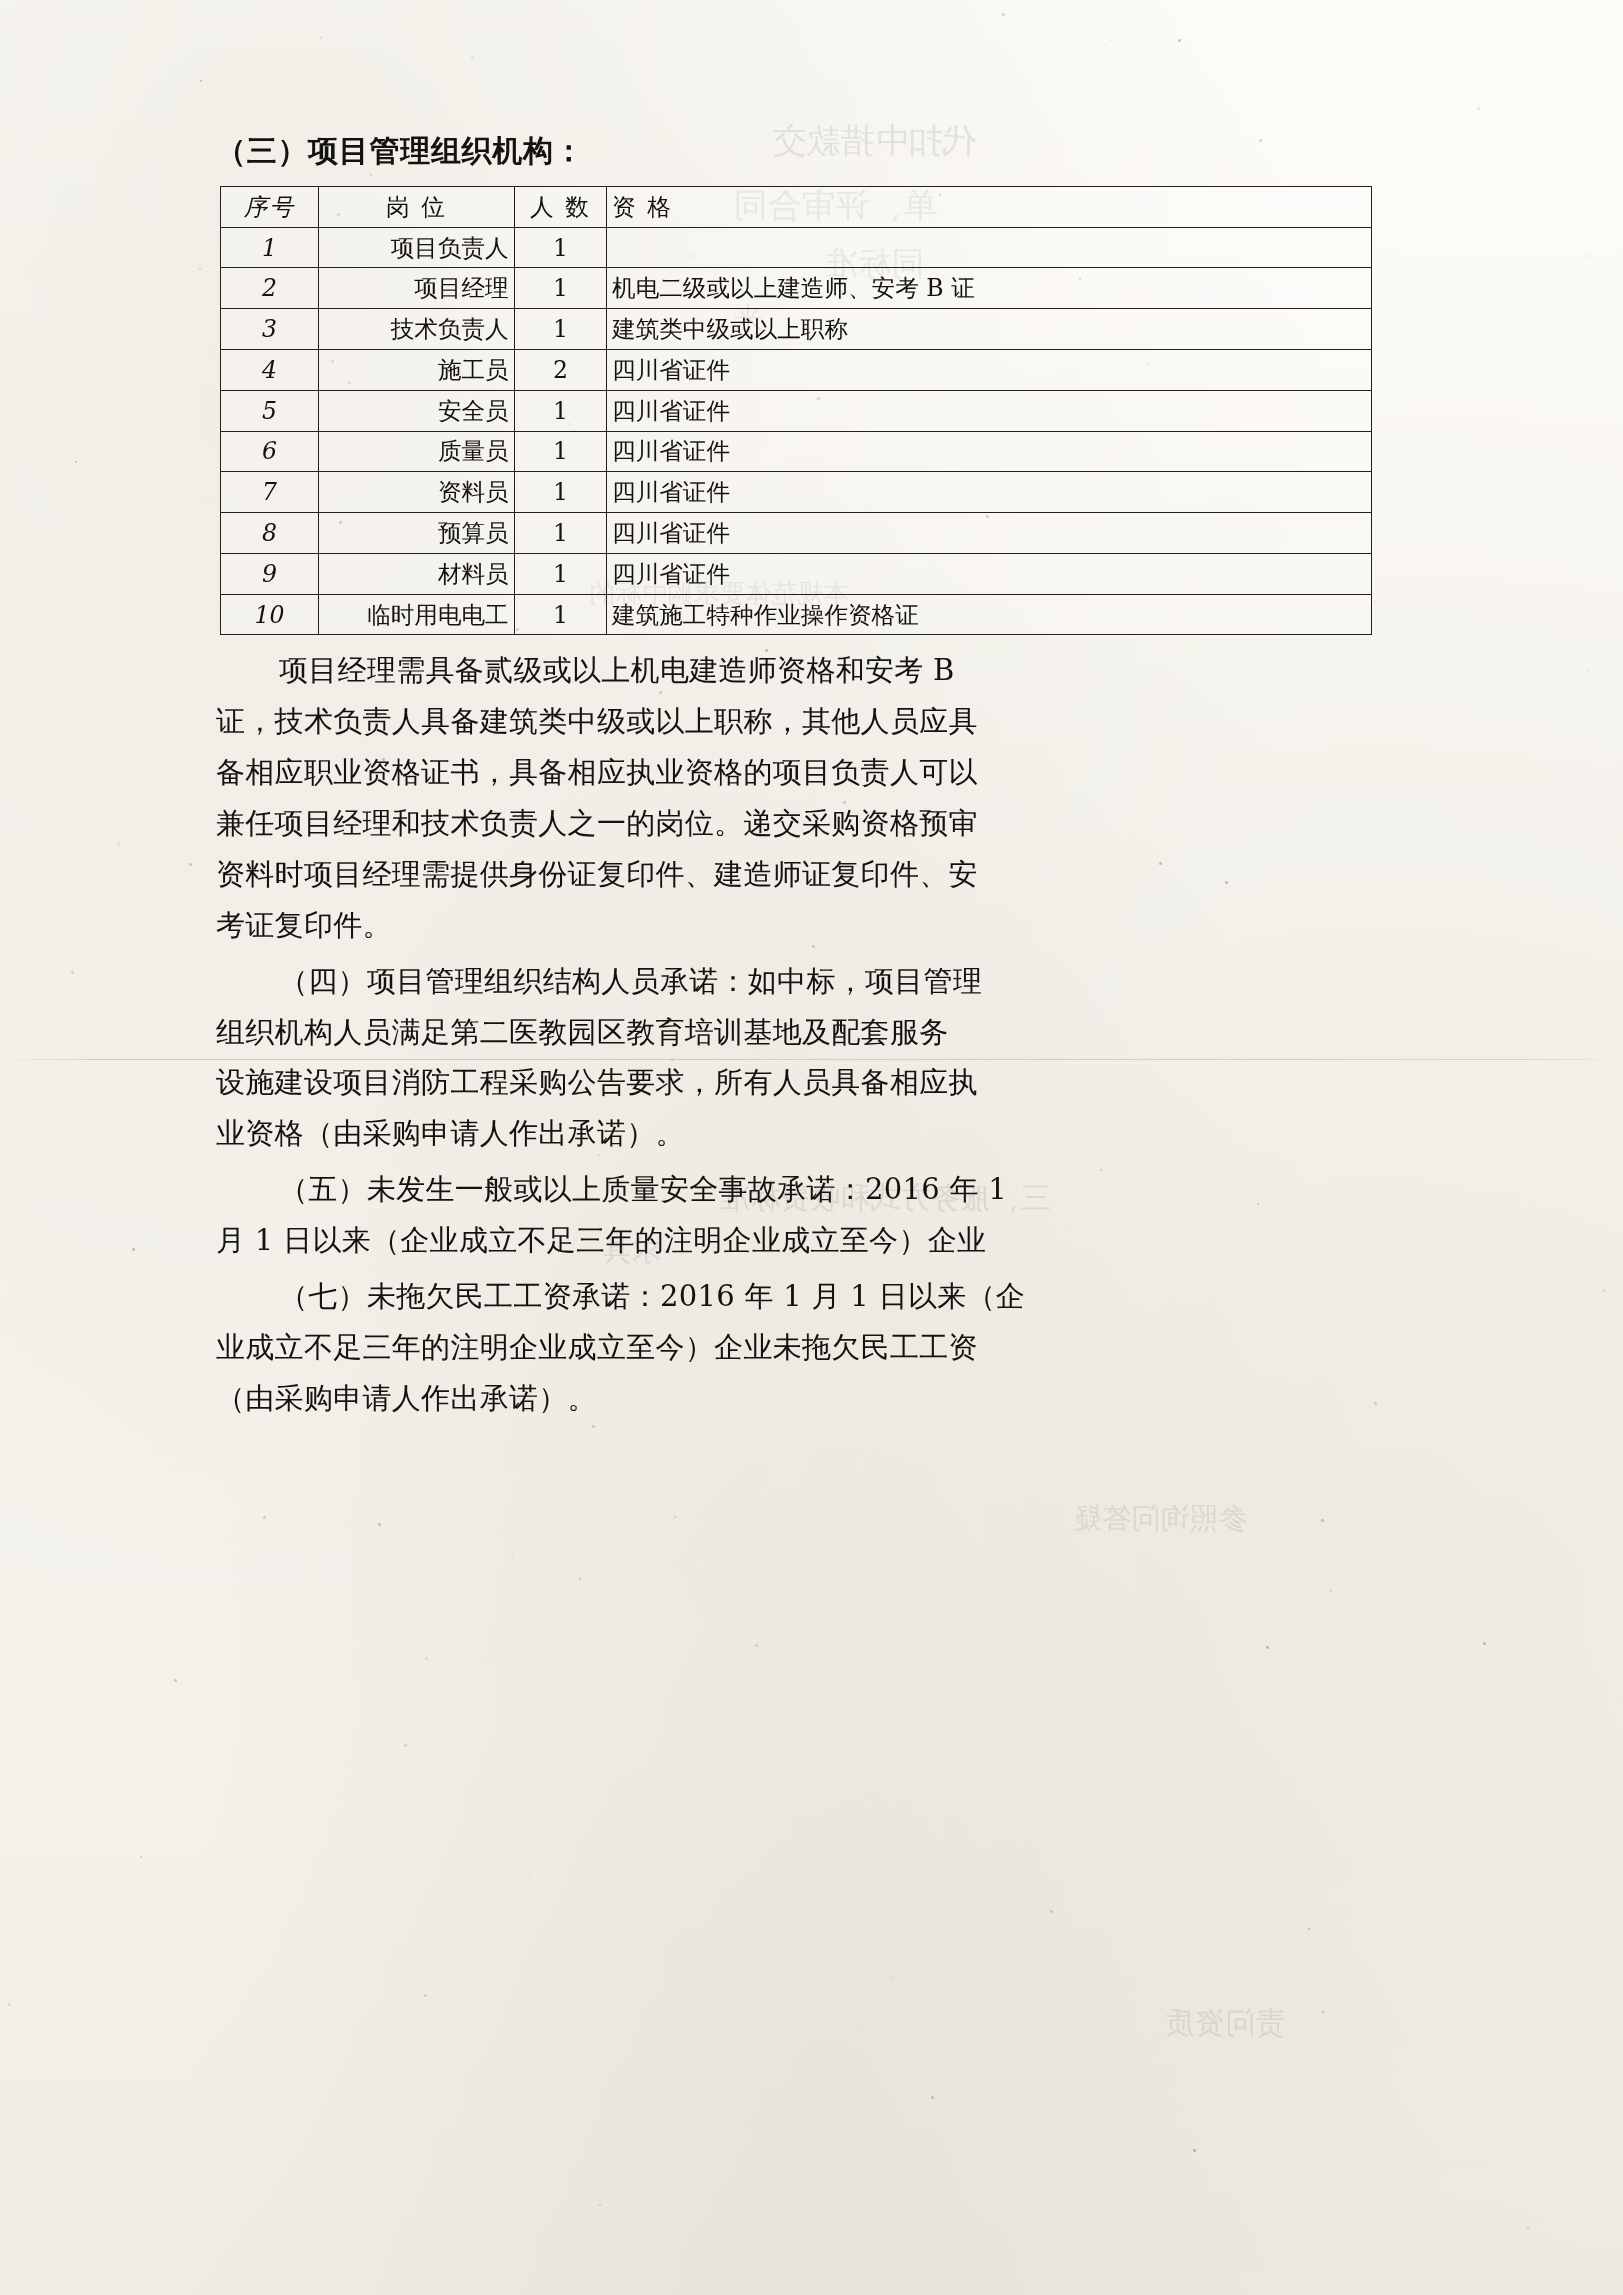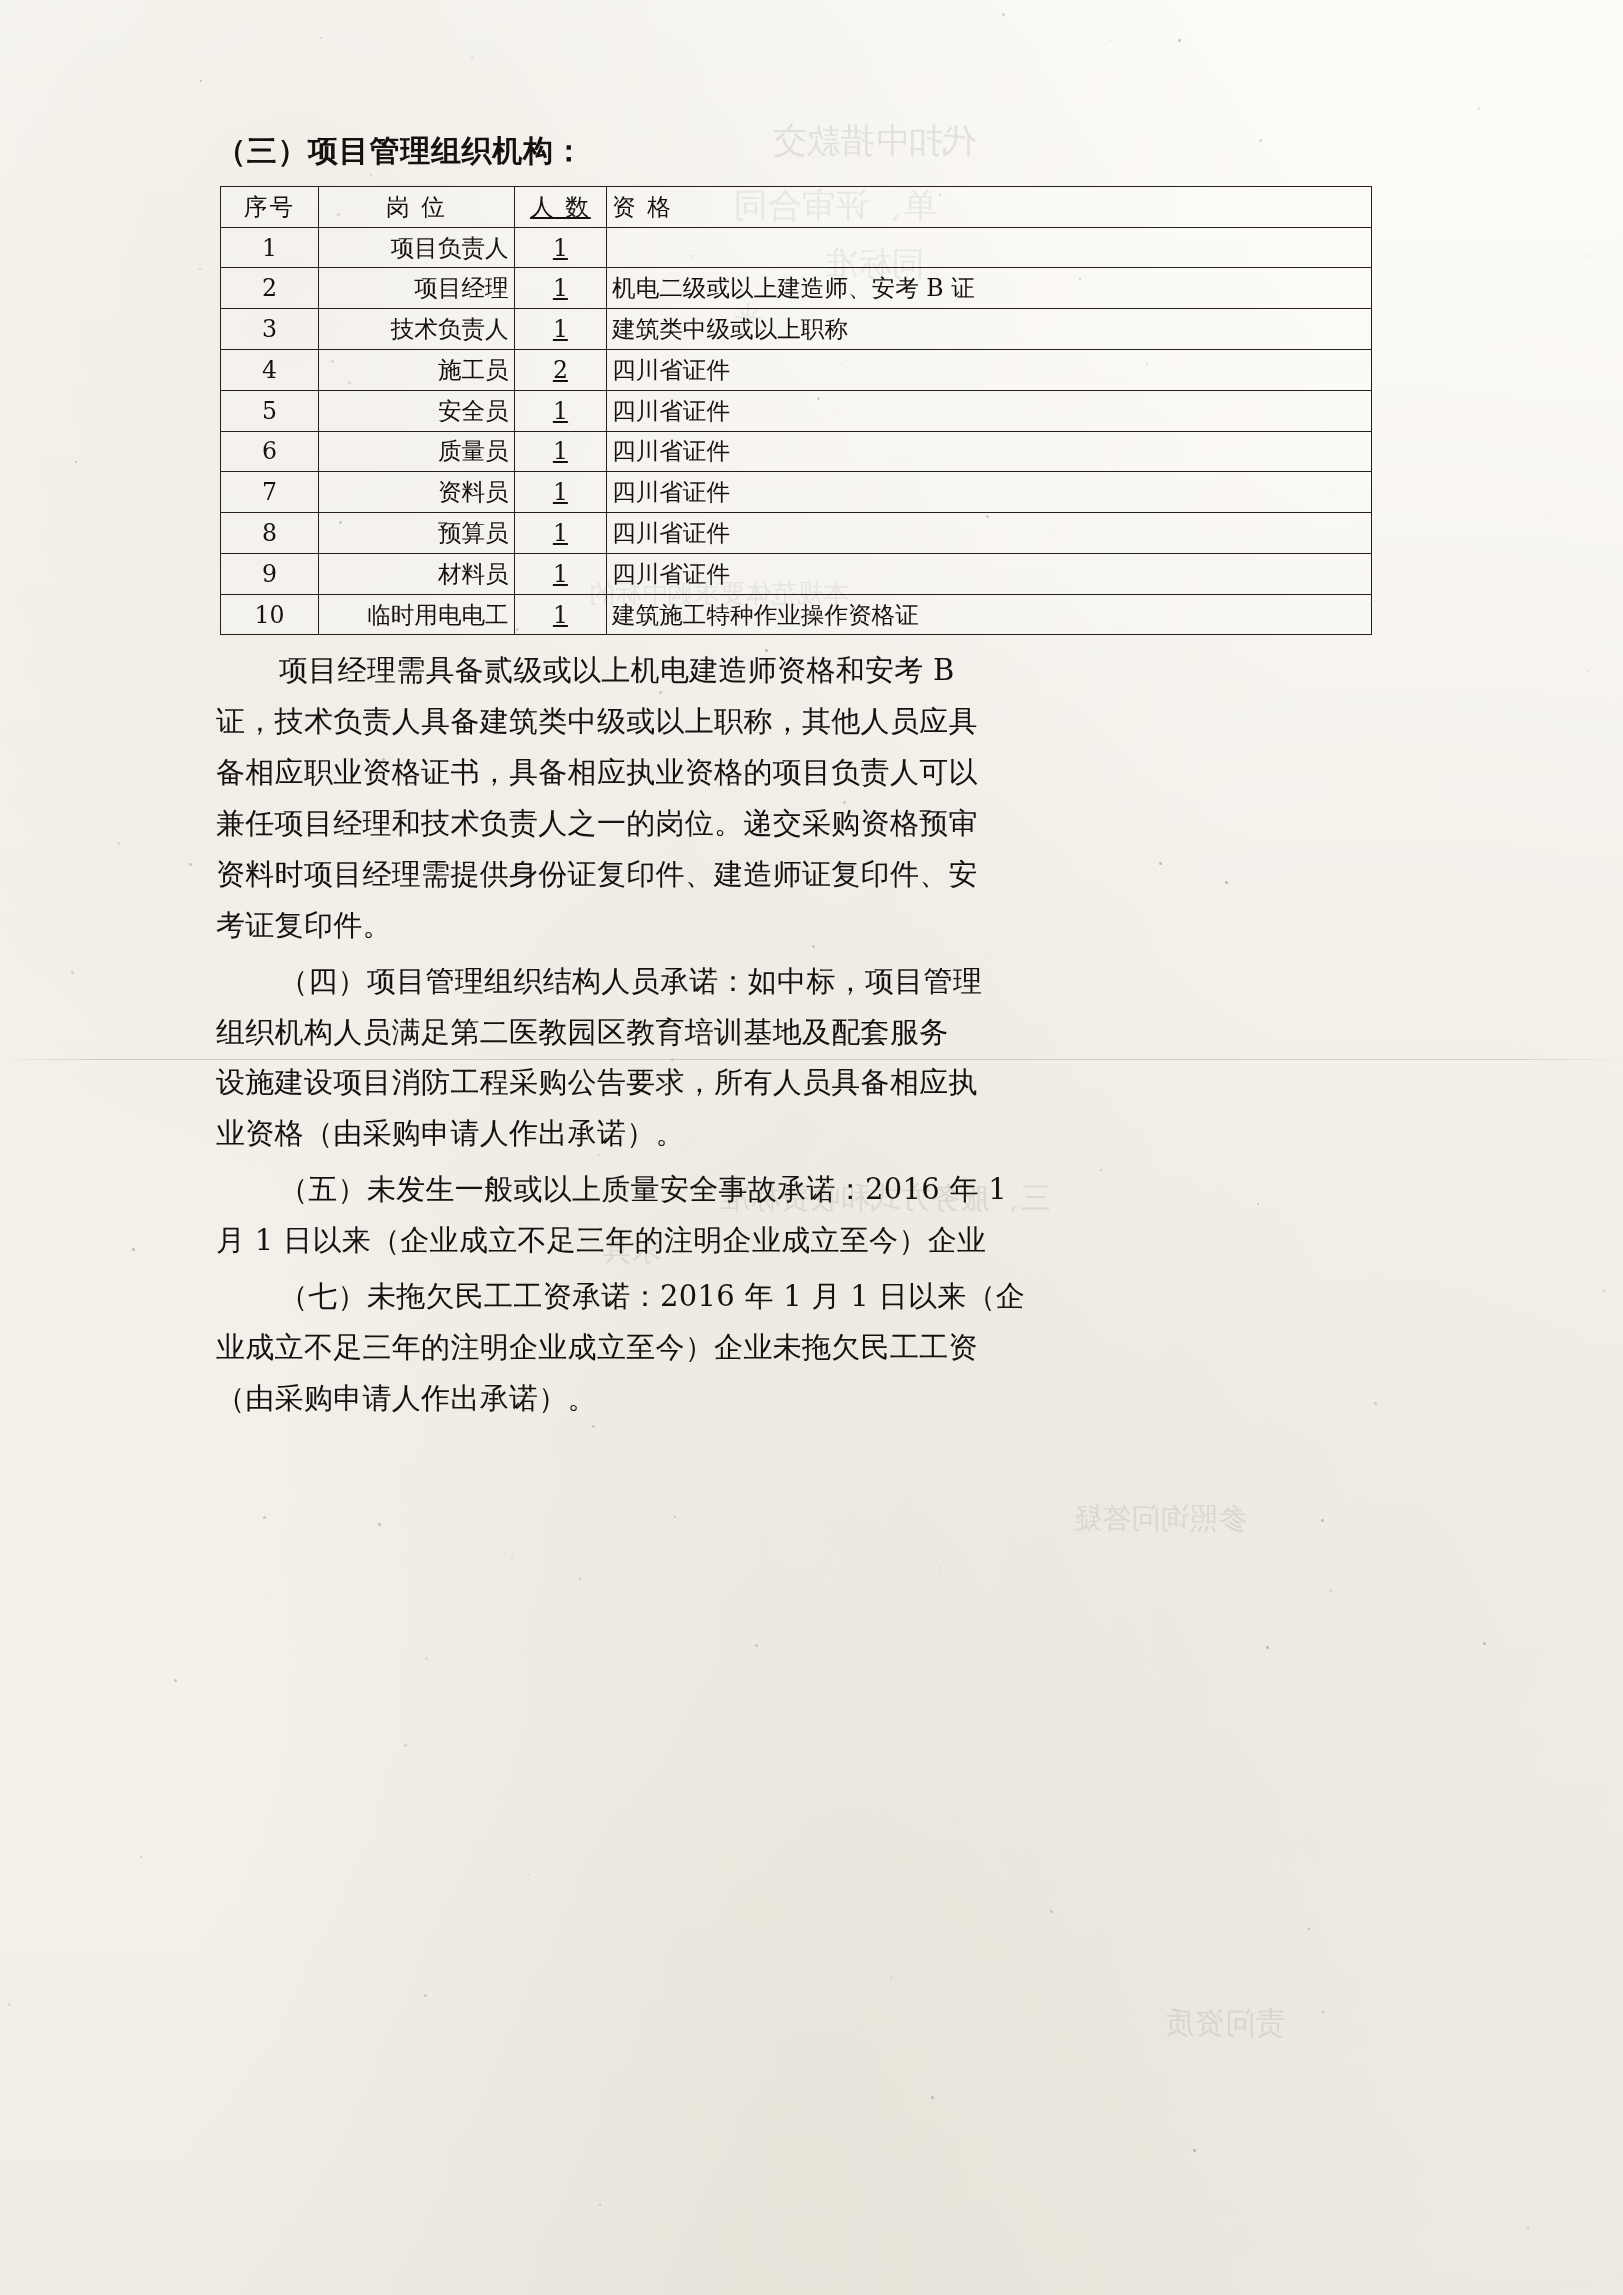--- a/index.html
+++ b/index.html
@@ -74,23 +74,23 @@
     color: #15120e;
     padding: 3.9px 5.2px;
     font-weight: normal;
     height: 34px;
     box-sizing: border-box;
   }
   table.org th {
     text-align: center;
     letter-spacing: 2px;
   }
-  .col-no   { width: 98px; text-align: center; }
+  .col-no   { width: 98px; text-align: center; font-style: italic; }
   .col-post { width: 196px; text-align: right; padding-left: 22px; }
-  .col-num  { width: 92px; text-align: center; text-decoration: underline; }
+  .col-num  { width: 92px; text-align: center; }
   .col-qual { text-align: left; padding-left: 11.8px; }
   p.para {
     font-size: 29px;
     line-height: 1.62;
     color: #141210;
     margin: 0 0 3.9px 0;
     text-indent: 63px;
     text-align: justify;
     letter-spacing: 0.3px;
   }

